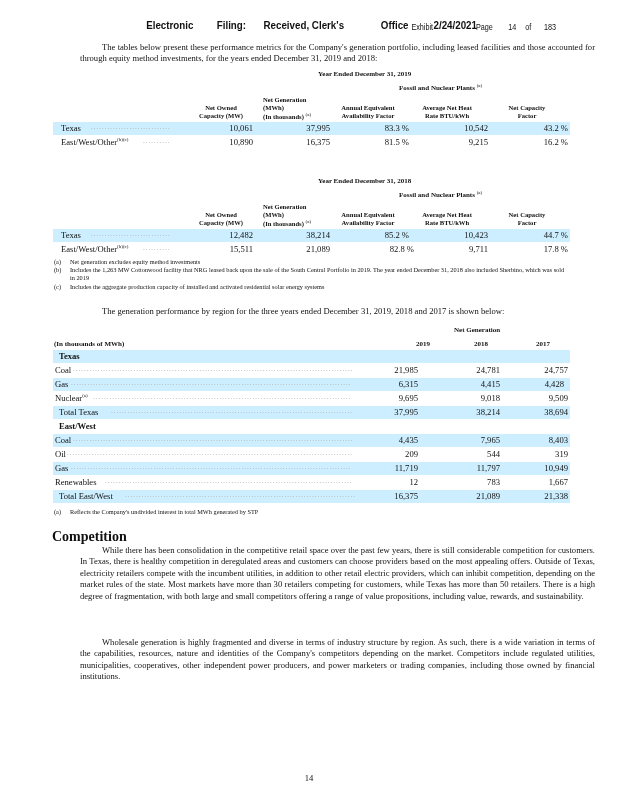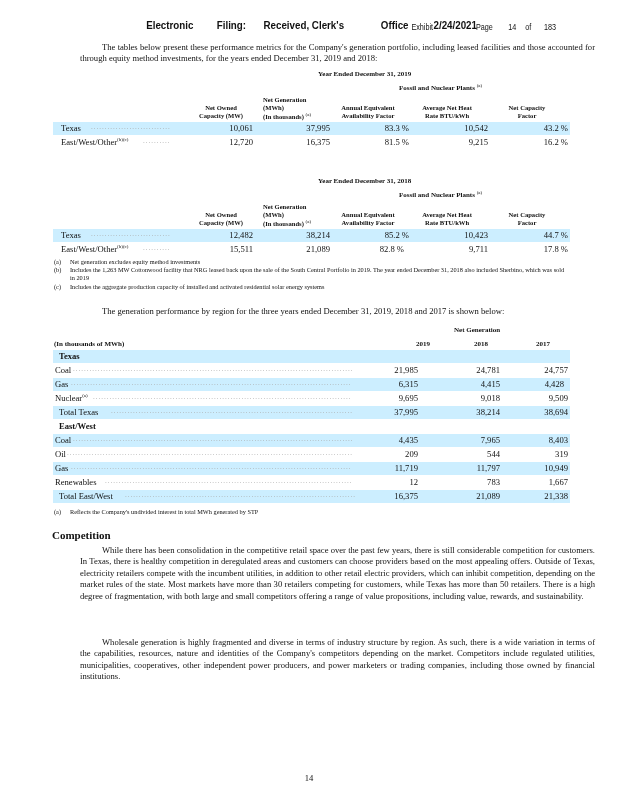--- a/index.html
+++ b/index.html
@@ -26,21 +26,21 @@
   .row2 { position: absolute; left: 53px; width: 517px; height: 13px; font-size: 8.6px; }
   .row2.shade { background: #cceeff; }
   .row2 .lbl { position: absolute; left: 2px; top: 1px; white-space: nowrap; }
   .row2 .lbl.ind { left: 6px; }
   .row2 .lbl.bold { font-weight: bold; }
   .row2 .dots { position: absolute; top: 1px; color: #aaa; letter-spacing: 1px; overflow: hidden; white-space: nowrap; font-size: 7px; width: 300px; }
   .row2 .v { position: absolute; top: 1px; text-align: center; white-space: nowrap; }
   .fn { position: absolute; left: 54px; font-size: 6.3px; line-height: 8px; width: 512px; }
   .fn .mk { position: absolute; left: 0; }
   .fn .tx { display: block; margin-left: 16px; }
-  .section-title { position: absolute; left: 52px; font-size: 11px; font-weight: bold; }
+  .section-title { position: absolute; left: 52px; font-size: 14px; font-weight: bold; }
   .page-num { position: absolute; top: 773px; left: 0; width: 618px; text-align: center; font-size: 8.6px; }
 </style>
 </head>
 <body>
 
 <div class="filing-header">
   <span style="left:172px">Electronic</span>
   <span style="left:255px">Filing:</span>
   <span style="left:310px">Received, Clerk's</span>
   <span style="left:448px">Office</span>
@@ -85,21 +85,21 @@
     <span class="dots" style="left:38px; width:80px">................................</span>
     <span class="v" style="right:317px">10,061</span>
     <span class="v" style="right:240px">37,995</span>
     <span class="v" style="right:161px">83.3 %</span>
     <span class="v" style="right:82px">10,542</span>
     <span class="v" style="right:2px">43.2 %</span>
   </div>
   <div class="row" style="top:136px">
     <span class="lbl"><span>East/West/Other</span><span class="sup">(b)(c)</span></span>
     <span class="dots" style="left:90px; width:30px">..........</span>
-    <span class="v" style="right:317px">12,720</span>
+    <span class="v" style="right:317px">10,890</span>
     <span class="v" style="right:240px">16,375</span>
     <span class="v" style="right:161px">81.5 %</span>
     <span class="v" style="right:82px">9,215</span>
     <span class="v" style="right:2px">16.2 %</span>
   </div>
 </div>
 
 <div>
   <div class="ctr-hdr" style="top:177px; left:318px">Year Ended December 31, 2018</div>
   <div class="ctr-hdr" style="top:190px; left:399px"><span>Fossil and Nuclear Plants</span> <span class="sup">(a)</span></div>
@@ -133,21 +133,21 @@
     <span class="v" style="right:240px">38,214</span>
     <span class="v" style="right:161px">85.2 %</span>
     <span class="v" style="right:82px">10,423</span>
     <span class="v" style="right:2px">44.7 %</span>
   </div>
   <div class="row" style="top:243px">
     <span class="lbl"><span>East/West/Other</span><span class="sup">(b)(c)</span></span>
     <span class="dots" style="left:90px; width:30px">..........</span>
     <span class="v" style="right:317px">15,511</span>
     <span class="v" style="right:240px">21,089</span>
-    <span class="v" style="right:166px">82.8 %</span>
+    <span class="v" style="right:156px">82.8 %</span>
     <span class="v" style="right:82px">9,711</span>
     <span class="v" style="right:2px">17.8 %</span>
   </div>
 </div>
 
 <div class="fn" style="top:258px">
     <span class="mk">(a)</span>
     <span class="tx">Net generation excludes equity method investments</span>
   </div>
 <div class="fn" style="top:266px">

